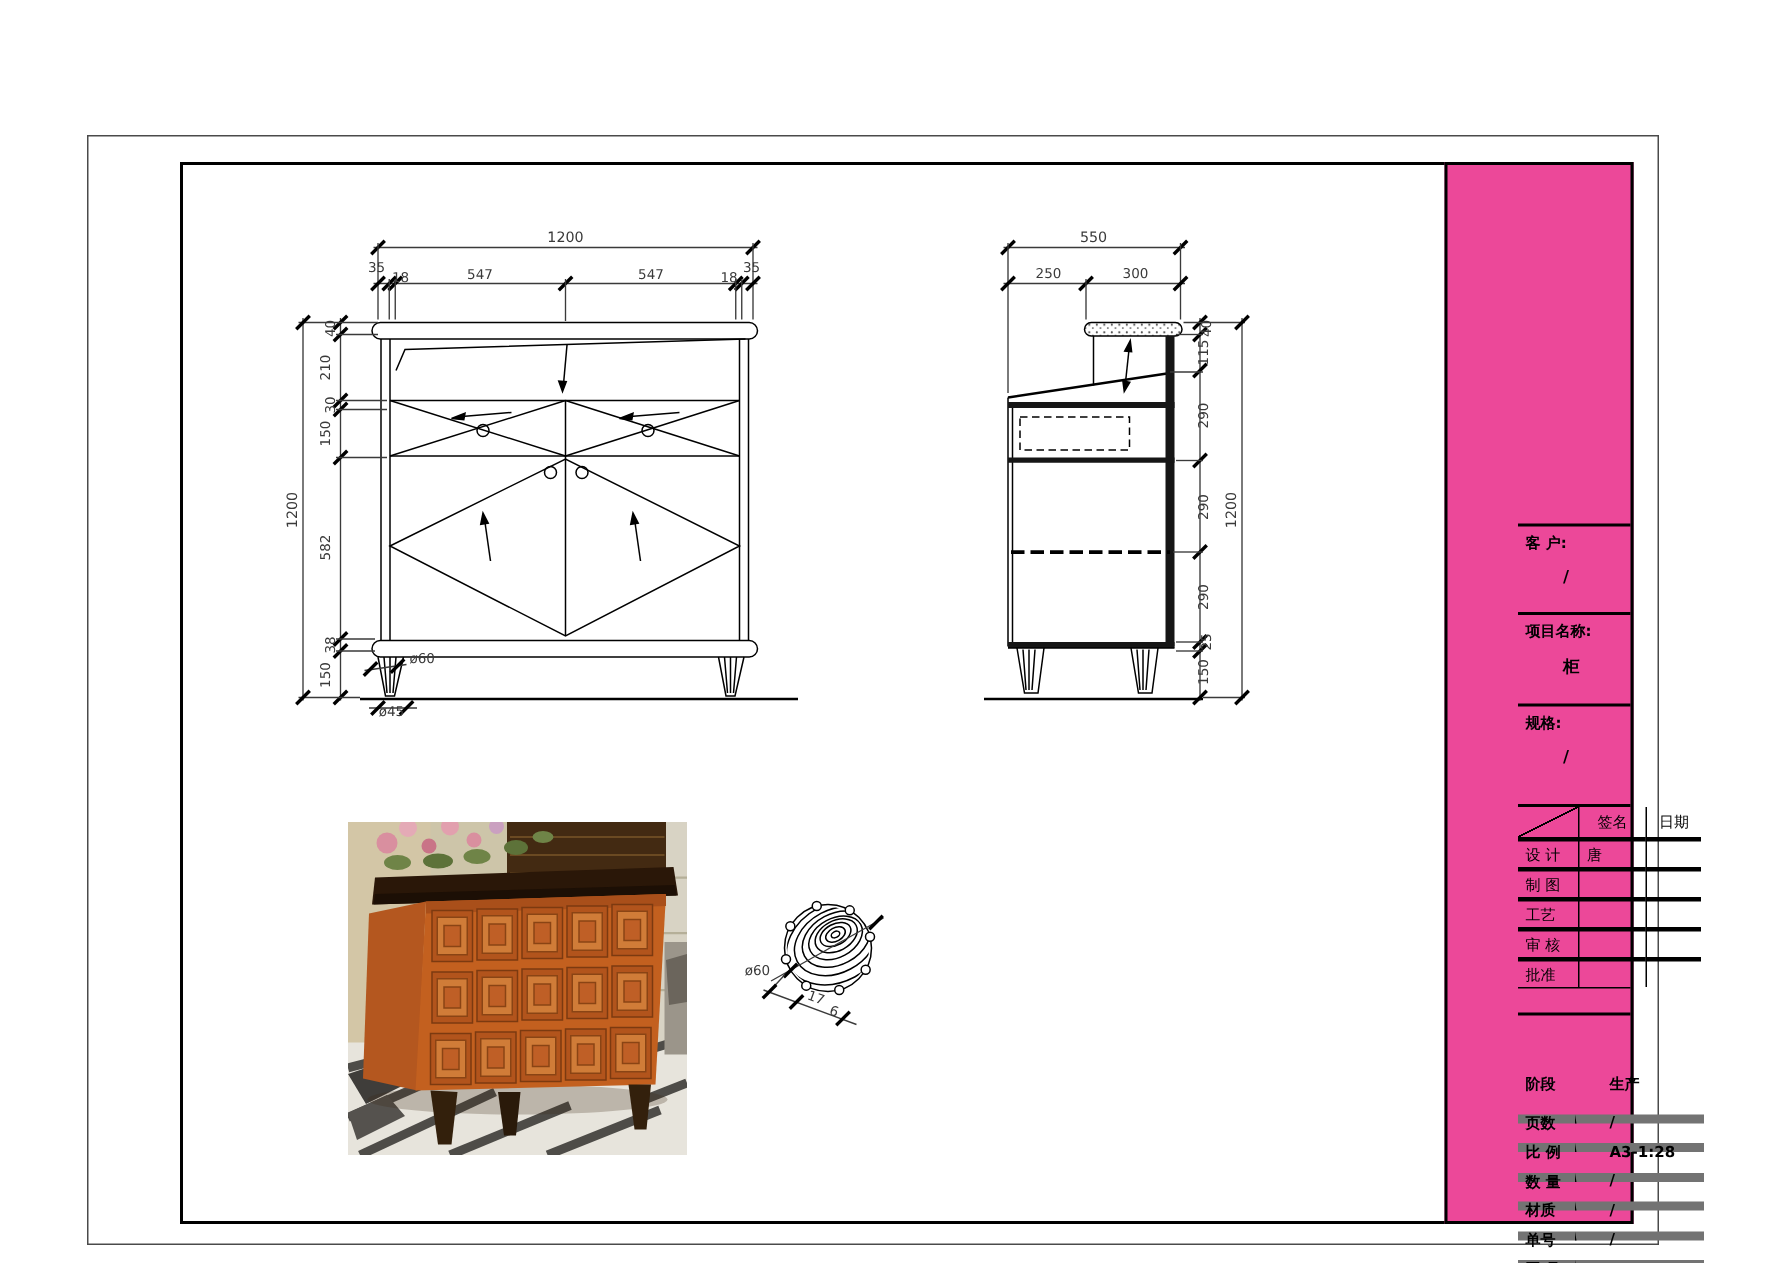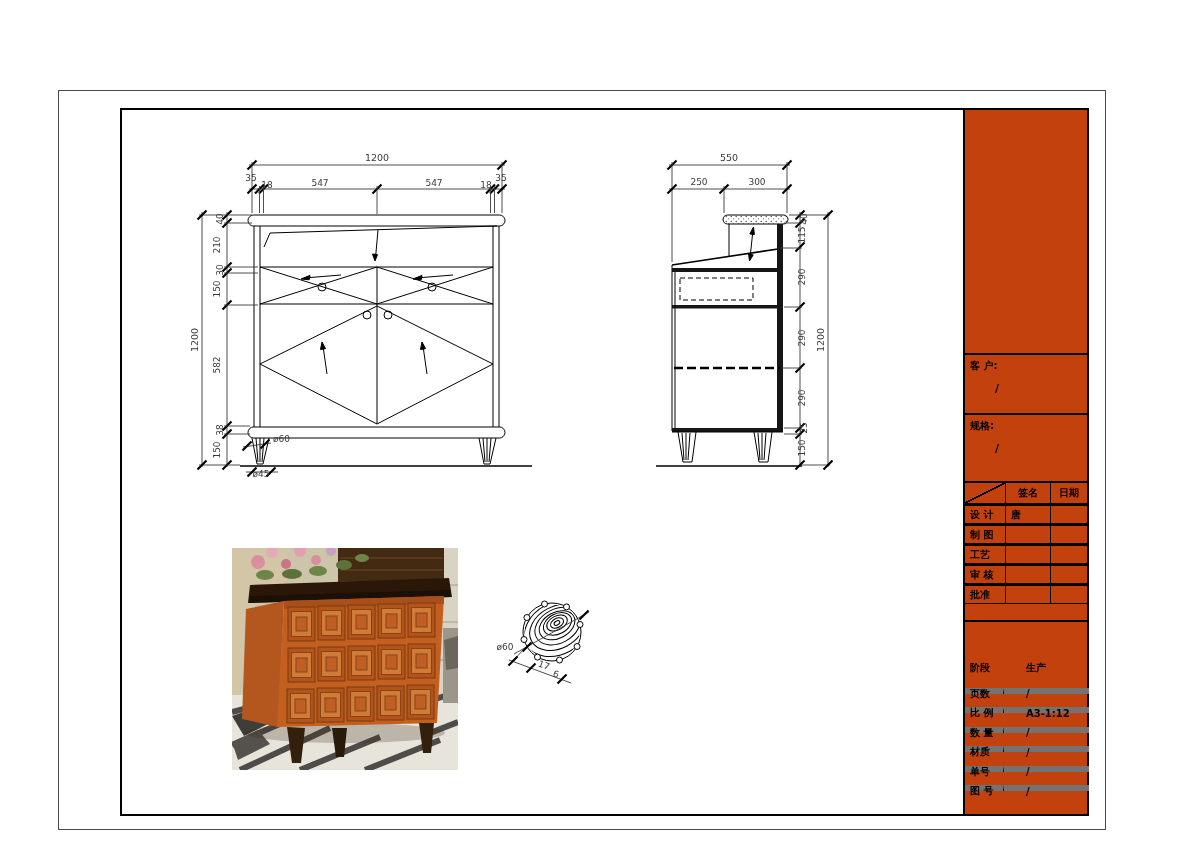--- a/index.html
+++ b/index.html
@@ -9,27 +9,27 @@
   .outer-frame{position:absolute;left:58px;top:90px;width:1048px;height:740px;border:1px solid #4a4a4a;}
   .inner-frame{position:absolute;left:120px;top:108px;width:969px;height:708px;border:2px solid #000;}
   svg.cad{position:absolute;left:0;top:0;}
   .ln{stroke:#000;stroke-width:1;fill:none;}
   .ln2{stroke:#000;stroke-width:1.6;fill:none;}
   .dim{font-family:"DejaVu Sans",sans-serif;font-size:9px;fill:#3a3a3a;}
   .dimb{font-size:9.5px;}
   .dims line{stroke:#3a3a3a;stroke-width:0.9;}
   
   .tblock{position:absolute;left:963px;top:108px;width:126px;height:708px;
-          border:2px solid #000;display:flex;flex-direction:column;background:#c2410c;}
+          border:2px solid #000;display:flex;flex-direction:column;background:#ec4899;padding-left:47px;}
   .tb-empty{height:243px;}
   .tb-sec{border-top:2px solid #000;}
   .tb-label{font-size:10px;font-weight:bold;color:#000;padding:4px 0 0 5px;}
   .tb-value{font-size:11px;font-weight:bold;color:#000;padding:9px 0 0 30px;}
   .sign-table{border-top:2px solid #000;display:grid;grid-template-columns:40px 45px 37px;grid-auto-rows:20px;}
-  .st-cell{font-size:10px;font-weight:bold;color:#000;display:flex;align-items:center;padding-left:5px;}
+  .st-cell{font-size:10px;font-weight:normal;color:#000;display:flex;align-items:center;padding-left:5px;}
   .st-h{justify-content:center;padding-left:0;}
   .sign-table .st-cell:nth-child(n+4){border-top:3px solid #000000;}
   .sign-table .st-cell:not(:nth-child(3n+1)){border-left:1px solid #000;}
   .st-diag{background:linear-gradient(to bottom right,transparent calc(50% - 0.7px),#000 calc(50% - 0.7px),#000 calc(50% + 0.7px),transparent calc(50% + 0.7px));}
   .tb-gap{border-top:1px solid #000;height:17px;}
   .info-table{border-top:2px solid #000;display:grid;grid-template-columns:38px 86px;grid-auto-rows:19.55px;flex:1;}
   .it-cell{font-size:10px;font-weight:bold;color:#000;display:flex;align-items:center;padding-left:5px;margin-top:46px;}
   .it-val{padding-left:22px;}
   .info-table .it-cell:nth-child(n+3){border-top:6px solid #737373;}
   .info-table .it-cell:nth-child(even){border-left:1px solid #000;}
@@ -347,20 +347,24 @@
 </svg>
 
 <div class="tblock">
   <div class="tb-empty"></div>
 
   <div class="tb-sec" style="height:60px">
     <div class="tb-label">客 户:</div>
     <div class="tb-value">/</div>
   </div>
 
+  <div class="tb-sec" style="height:62px">
+    <div class="tb-label">项目名称:</div>
+    <div class="tb-value">柜</div>
+  </div>
 
   <div class="tb-sec" style="height:68px">
     <div class="tb-label">规格:</div>
     <div class="tb-value">/</div>
   </div>
 
   <div class="sign-table">
     <div class="st-cell st-diag"></div>
     <div class="st-cell st-h">签名</div>
     <div class="st-cell st-h">日期</div>
@@ -387,21 +391,21 @@
   </div>
 
   <div class="tb-gap"></div>
 
   <div class="info-table">
     <div class="it-cell">阶段</div>
     <div class="it-cell it-val">生产</div>
     <div class="it-cell">页数</div>
     <div class="it-cell it-val">/</div>
     <div class="it-cell">比 例</div>
-    <div class="it-cell it-val">A3-1:12</div>
+    <div class="it-cell it-val">A3-1:28</div>
     <div class="it-cell">数 量</div>
     <div class="it-cell it-val">/</div>
     <div class="it-cell">材质</div>
     <div class="it-cell it-val">/</div>
     <div class="it-cell">单号</div>
     <div class="it-cell it-val">/</div>
     <div class="it-cell">图 号</div>
     <div class="it-cell it-val">/</div>
   </div>
 </div>

